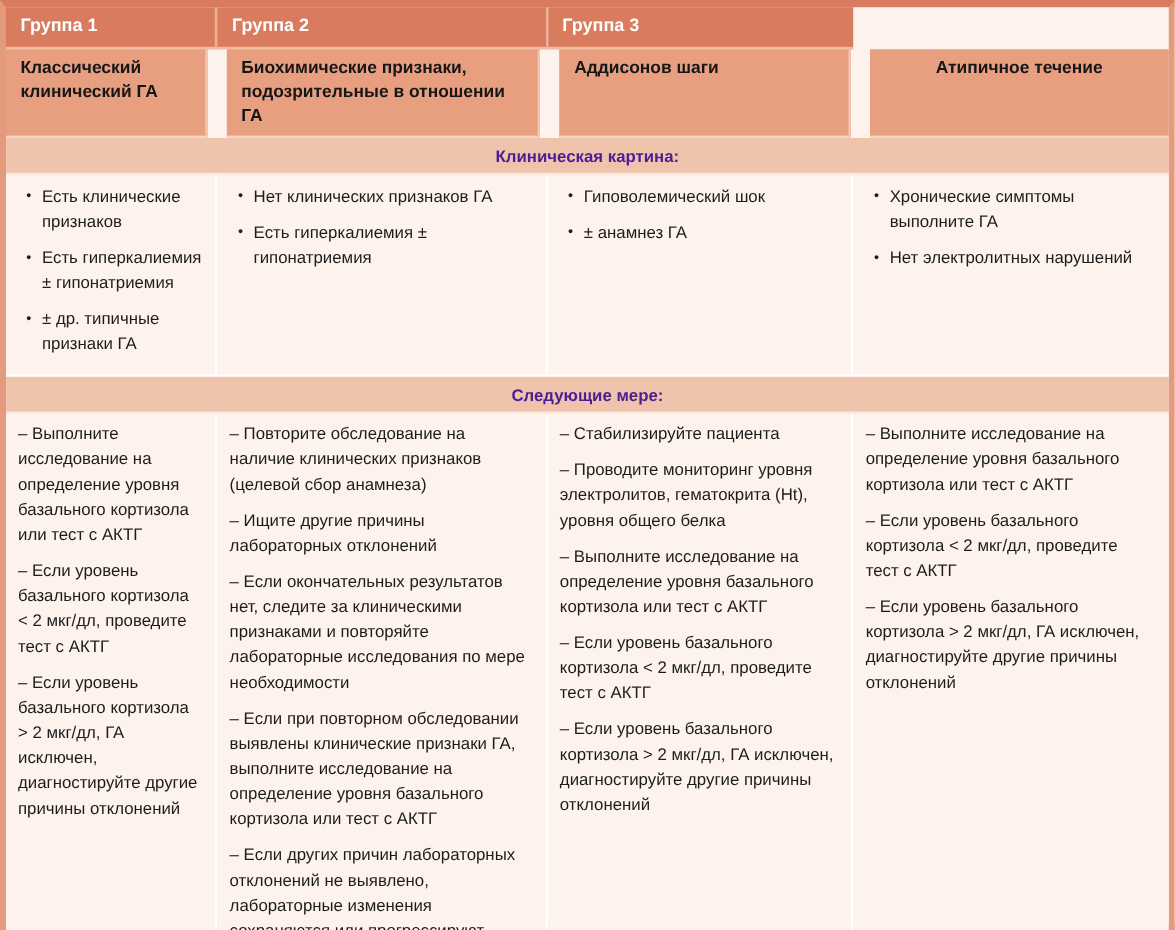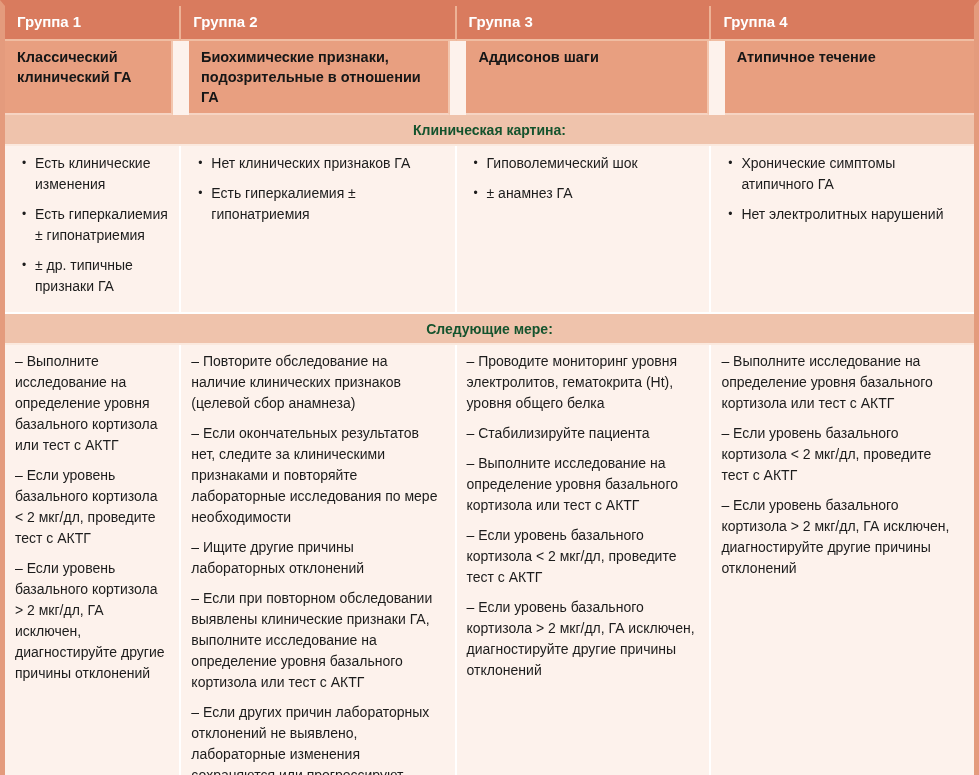--- a/index.html
+++ b/index.html
@@ -30,26 +30,26 @@
 
   
   .r-sub{min-height:57px;gap:16px;}
   .r-sub .cell{
     background:#e89f80;color:#161616;
     font-weight:700;font-size:14.5px;line-height:20px;
     padding:6px 12px;
     border-right:2px solid #f3c6ae;
     border-bottom:2px solid #f6d4c3;
   }
-  .r-sub .cell:last-child{border-right:none;}
+  .r-sub .cell:last-child{border-right:none;text-align:center;}
 
   
   .band{
     flex:none;
-    background:#efc3ac;color:#14532d;
+    background:#efc3ac;color:#4c1d95;
     font-weight:700;font-size:14px;line-height:18px;
     text-align:center;padding:6px 8px 5px;
     border-bottom:2px solid #fbe9de;
   }
 
   
   .content .cell, .r-clin .cell, .r-steps .cell{
     background:#fdf2ec;color:#1c1c1c;
     font-size:14px;line-height:21px;
     border-right:2px solid #ffffff;
@@ -71,38 +71,37 @@
 </style>
 </head>
 <body>
 
 <div class="tbl">
 
   <div class="row r-head">
     <div class="cell c0">Группа 1</div>
     <div class="cell c1">Группа 2</div>
     <div class="cell c2">Группа 3</div>
-    <div class="cell c3">Группа 4</div>
   </div>
 
   <div class="row r-sub">
     <div class="cell c0">Классический клинический ГА</div>
     <div class="cell c1">Биохимические признаки, подозрительные в отношении ГА</div>
     <div class="cell c2">Аддисонов шаги</div>
     <div class="cell c3">Атипичное течение</div>
   </div>
 
   <div class="band">Клиническая картина:</div>
 
   <div class="row r-clin">
     <div class="cell c0">
         <div>
           <div class="bullet-item">
             <span class="marker">•</span>
-            <span class="txt">Есть клинические изменения</span>
+            <span class="txt">Есть клинические признаков</span>
           </div>
           <div class="bullet-item">
             <span class="marker">•</span>
             <span class="txt">Есть гиперкалиемия ± гипонатриемия</span>
           </div>
           <div class="bullet-item">
             <span class="marker">•</span>
             <span class="txt">± др. типичные признаки ГА</span>
           </div>
         </div>
@@ -128,21 +127,21 @@
           <div class="bullet-item">
             <span class="marker">•</span>
             <span class="txt">± анамнез ГА</span>
           </div>
         </div>
       </div>
     <div class="cell c3">
         <div>
           <div class="bullet-item">
             <span class="marker">•</span>
-            <span class="txt">Хронические симптомы атипичного ГА</span>
+            <span class="txt">Хронические симптомы выполните ГА</span>
           </div>
           <div class="bullet-item">
             <span class="marker">•</span>
             <span class="txt">Нет электролитных нарушений</span>
           </div>
         </div>
       </div>
   </div>
 
   <div class="band">Следующие мере:</div>
@@ -151,30 +150,30 @@
     <div class="cell c0">
         <div>
           <div class="dash-item">– Выполните исследование на определение уровня базального кортизола или тест с АКТГ</div>
           <div class="dash-item">– Если уровень базального кортизола &lt; 2 мкг/дл, проведите тест с АКТГ</div>
           <div class="dash-item">– Если уровень базального кортизола &gt; 2 мкг/дл, ГА исключен, диагностируйте другие причины отклонений</div>
         </div>
       </div>
     <div class="cell c1">
         <div>
           <div class="dash-item">– Повторите обследование на наличие клинических признаков (целевой сбор анамнеза)</div>
+          <div class="dash-item">– Ищите другие причины лабораторных отклонений</div>
           <div class="dash-item">– Если окончательных результатов нет, следите за клиническими признаками и повторяйте лабораторные исследования по мере необходимости</div>
-          <div class="dash-item">– Ищите другие причины лабораторных отклонений</div>
           <div class="dash-item">– Если при повторном обследовании выявлены клинические признаки ГА, выполните исследование на определение уровня базального кортизола или тест с АКТГ</div>
           <div class="dash-item">– Если других причин лабораторных отклонений не выявлено, лабораторные изменения сохраняются или прогрессируют, выполните исследование на определение уровня базального кортизола или тест с АКТГ</div>
         </div>
       </div>
     <div class="cell c2">
         <div>
+          <div class="dash-item">– Стабилизируйте пациента</div>
           <div class="dash-item">– Проводите мониторинг уровня электролитов, гематокрита (Ht), уровня общего белка</div>
-          <div class="dash-item">– Стабилизируйте пациента</div>
           <div class="dash-item">– Выполните исследование на определение уровня базального кортизола или тест с АКТГ</div>
           <div class="dash-item">– Если уровень базального кортизола &lt; 2 мкг/дл, проведите тест с АКТГ</div>
           <div class="dash-item">– Если уровень базального кортизола &gt; 2 мкг/дл, ГА исключен, диагностируйте другие причины отклонений</div>
         </div>
       </div>
     <div class="cell c3">
         <div>
           <div class="dash-item">– Выполните исследование на определение уровня базального кортизола или тест с АКТГ</div>
           <div class="dash-item">– Если уровень базального кортизола &lt; 2 мкг/дл, проведите тест с АКТГ</div>
           <div class="dash-item">– Если уровень базального кортизола &gt; 2 мкг/дл, ГА исключен, диагностируйте другие причины отклонений</div>

